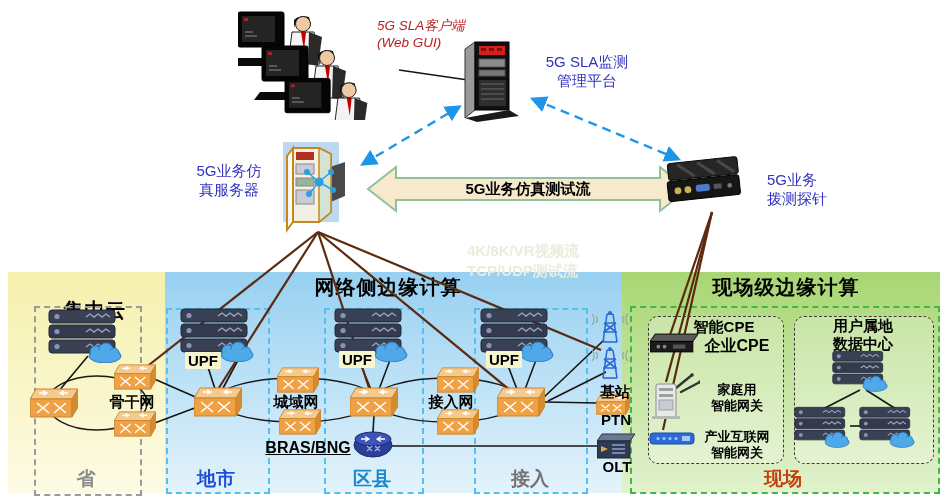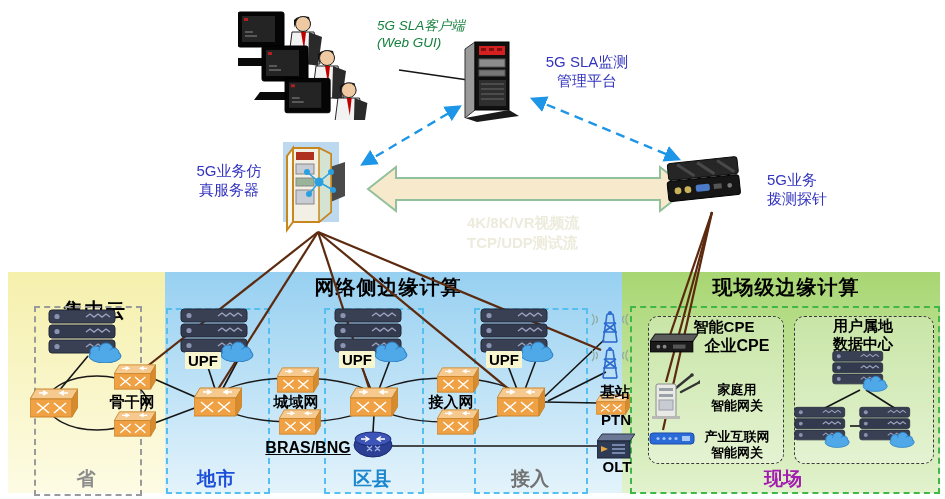--- a/index.html
+++ b/index.html
@@ -10,22 +10,22 @@
   .lbl{position:absolute;z-index:5;font-weight:bold;color:#000;white-space:nowrap;}
   .ctr{transform:translateX(-50%);text-align:center;}
   .title{font-size:20px;letter-spacing:1px;z-index:2;}
   .zone{font-size:19px;}
   .net{font-size:15px;}
   .blue-note{position:absolute;z-index:5;color:#3434C0;font-size:15px;line-height:19px;white-space:nowrap;}
   .upf{background:#F8F6CE;padding:0 3px;font-size:15px;border-radius:1px;}
   .dev{position:absolute;z-index:4;}
   #wires{position:absolute;left:0;top:0;z-index:3;pointer-events:none;}
   .two{line-height:16px;font-size:13px;}
-  .faint{position:absolute;z-index:1;color:#ECEBDC;font-weight:bold;font-size:15px;line-height:20px;}
-  .client-note{position:absolute;z-index:5;font-style:italic;font-size:13.5px;line-height:17px;color:#15803d;}
+  .faint{position:absolute;z-index:1;color:#ECEBDC;font-weight:bold;font-size:15px;line-height:20px;margin-top:28px;}
+  .client-note{position:absolute;z-index:5;font-style:italic;font-size:13.5px;line-height:17px;color:#b91c1c;}
 </style>
 </head>
 <body>
 
 <div id="stage">
 
   <svg width="0" height="0" style="position:absolute" aria-hidden="true">
     <defs>
       <symbol id="sym-router" viewBox="0 0 48 30">
         <polygon points="6,1 48,1 42,11 0,11" fill="#F6C98E" stroke="#C9872E" stroke-width="1"></polygon>
@@ -186,21 +186,21 @@
   <div class="dash" style="left:324px;top:308px;width:96px;height:182px;border:2px dashed #55C0F0;"></div>
   <div class="dash" style="left:474px;top:308px;width:110px;height:182px;border:2px dashed #55C0F0;"></div>
   <div class="dash" style="left:630px;top:306px;width:306px;height:184px;border:2px dashed #41B649;"></div>
   <div class="dash" style="left:648px;top:316px;width:134px;height:146px;border:1.5px dashed #3A3A3A;border-radius:10px;background:rgba(255,255,255,0.28);"></div>
   <div class="dash" style="left:794px;top:316px;width:138px;height:146px;border:1.5px dashed #3A3A3A;border-radius:10px;background:rgba(255,255,255,0.28);"></div>
 
   <div class="lbl ctr zone" style="left:86px;top:466px;color:#8C8C8C;">省</div>
   <div class="lbl ctr zone" style="left:216px;top:466px;color:#1d4ed8;">地市</div>
   <div class="lbl ctr zone" style="left:372px;top:466px;color:#1B87CE;">区县</div>
   <div class="lbl ctr zone" style="left:530px;top:466px;color:#737373;">接入</div>
-  <div class="lbl ctr zone" style="left:783px;top:466px;color:#a21caf;">现场</div>
+  <div class="lbl ctr zone" style="left:783px;top:466px;color:#c2410c;">现场</div>
 
   <svg id="wires" width="945" height="499">
     <defs>
       <marker id="mb" viewBox="0 0 10 10" refX="8" refY="5" markerWidth="7" markerHeight="7" orient="auto-start-reverse">
         <path d="M0,0 L10,5 L0,10 z" fill="#1E96E8"></path>
       </marker>
     </defs>
 
     <polygon points="368,189 396,167 396,178 660,178 660,167 688,189 660,211 660,200 396,200 396,211" fill="#F7E9CC" stroke="#92BF9C" stroke-width="2"></polygon>
 
@@ -241,20 +241,21 @@
       <line x1="712" y1="212" x2="666" y2="382"></line>
       <line x1="712" y1="212" x2="663" y2="430"></line>
     </g>
 
     <g stroke="#1E96E8" stroke-width="2.4" fill="none" stroke-dasharray="9 6">
       <line x1="363" y1="164" x2="459" y2="107" marker-start="url(#mb)" marker-end="url(#mb)"></line>
       <line x1="533" y1="99" x2="678" y2="159" marker-start="url(#mb)" marker-end="url(#mb)"></line>
     </g>
   </svg>
 
+  <div class="lbl ctr" style="left:528px;top:180px;font-size:15px;font-weight:600;">5G业务仿真测试流</div>
   <div class="faint" style="left:467px;top:213px;">
     <div>4K/8K/VR视频流</div>
     <div>TCP/UDP测试流</div>
   </div>
 
   <svg class="dev" style="left:238px;top:2px;" width="170" height="118">
       <use href="#sym-ops"></use>
     </svg>
   <div class="client-note" style="left:377px;top:17px;">
     <div>5G SLA客户端</div>

